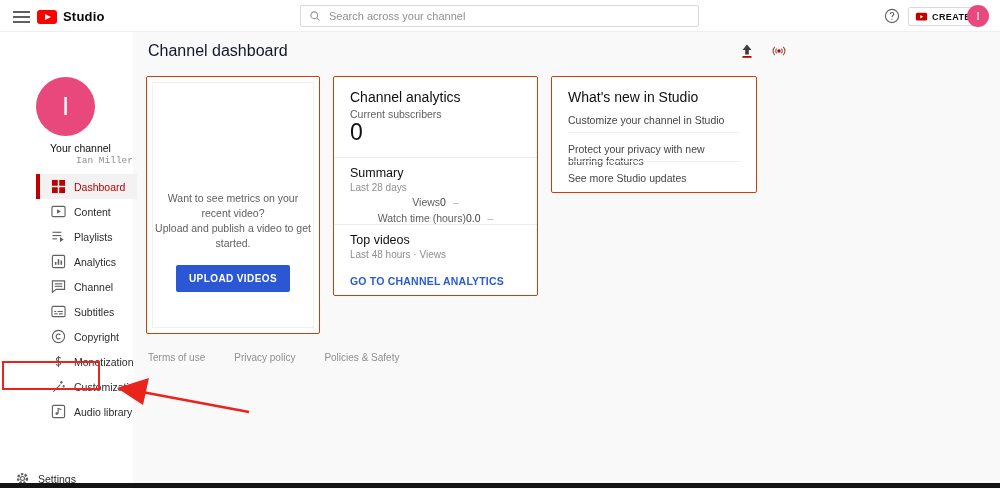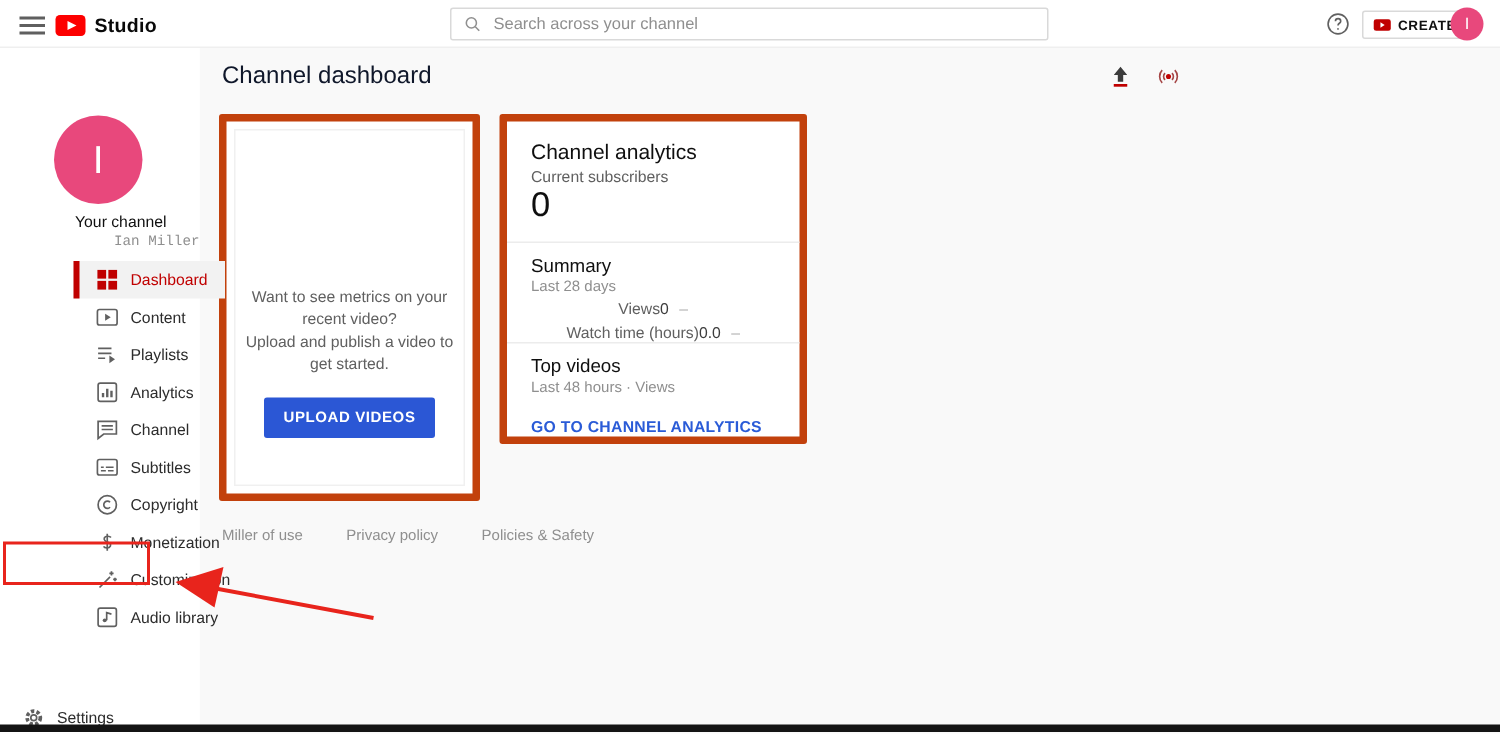--- a/index.html
+++ b/index.html
@@ -24,37 +24,37 @@
   .help-btn { position:absolute; left:884px; top:8px; width:16px; height:16px; cursor:pointer; }
   .create-btn { position:absolute; left:908px; top:7px; height:19px; padding:0 6px; border:1px solid #d9d9d9; border-radius:2px; background:#fff; display:flex; align-items:center; gap:4px; cursor:pointer; }
   .create-btn svg { width:13px; height:13px; }
   .create-label { font-size:9px; font-weight:600; letter-spacing:0.4px; color:#0f0f0f; }
   .avatar-top { position:absolute; left:967px; top:5px; width:22px; height:22px; border-radius:50%; background:#e8487c; color:#fff; font-size:11px; display:flex; align-items:center; justify-content:center; cursor:pointer; }
   
   .sidebar { position:absolute; top:32px; left:0; width:133px; bottom:0; background:#fff; z-index:5; }
   .channel-avatar { position:absolute; top:45px; left:36px; width:59px; height:59px; border-radius:50%; background:#e8487c; color:#fff; font-size:26px; display:flex; align-items:center; justify-content:center; cursor:pointer; }
   .channel-label { position:absolute; top:110px; width:100%; text-align:center; font-size:10.5px; color:#0f0f0f;padding-left:28px; }
   .channel-name { position:absolute; top:123px; width:100%; text-align:right; font-size:9.5px; color:#8f8f8f;font-family:Liberation Mono, monospace; }
-  .nav { position:absolute; top:142px; left:17px; width:100%;padding-left:32px; }
+  .nav { position:absolute; top:142px; left:4px; width:100%;padding-left:32px; }
   .nav-footer { position:absolute; top:434px; left:0; width:100%; }
   .nav-item { height:25px; display:flex; align-items:center; border-left:4px solid transparent; padding-left:11px; cursor:pointer; }
   .nav-item .icon { width:15px; height:15px; margin-right:8px; color:#606060; display:flex; }
   .nav-item .icon svg { width:15px; height:15px; stroke-width:1.2; }
   .nav-item .label { font-size:10.5px; color:#2c2c2c; }
   .nav-item.active { border-left-color:#c00000; background:#f2f2f2; }
   .nav-item.active .icon { color:#c00000; }
   .nav-item.active .label { color:#c00000; font-weight:500; }
   
   .main { position:absolute; left:133px; top:32px; right:0; bottom:0; background:#f9f9f9; }
   .page-title { position:absolute; left:15px; top:10px; font-size:16px; font-weight:500; color:#0f172a; }
   .hdr-icon { position:absolute; top:11px; width:16px; height:16px; cursor:pointer; }
   .hdr-upload { left:606px; }
   .hdr-live { left:638px; }
   .cards { position:absolute; left:13px; top:44px; display:flex; gap:13px; align-items:flex-start; }
-  .card { background:#fff; border:5px solid #c2410c; border-radius:2px; }
+  .card { background:#fff; border:1px solid #c2410c; border-radius:2px; }
   .card-upload { width:174px; height:258px; padding:5px; }
   .card-upload-inner { border:1px solid #f0f0f0; height:100%; display:flex; flex-direction:column; align-items:center; justify-content:center; padding-top:72px; text-align:center; }
   .upload-text { font-size:10.5px; color:#606060; line-height:15px; }
   .upload-btn { margin-top:14px; background:#2b57d5; color:#fff; font-size:10px; font-weight:700; letter-spacing:0.4px; padding:8px 13px; border:none; border-radius:2px; cursor:pointer; font-family:"Liberation Sans",sans-serif; }
   .card-analytics { width:205px; height:220px; position:relative; }
   .ca-title { position:absolute; top:12px; left:16px; font-size:14px; font-weight:500; }
   .ca-sub-label { position:absolute; top:31px; left:16px; font-size:10.5px; color:#606060; }
   .ca-sub-value { position:absolute; top:42px; left:16px; font-size:23px; color:#0f0f0f; }
   .divider { position:absolute; left:0; right:0; border-top:1px solid #ececec; }
   .d1 { top:80px; } .d2 { top:147px; }
@@ -280,24 +280,32 @@
       <div class="ca-row" style="top:135px">
         <span>Watch time (hours)</span>
         <span><span class="val">0.0</span><span class="trend">–</span></span>
       </div>
       <div class="divider d2"></div>
       <div class="ca-sec-title" style="top:156px">Top videos</div>
       <div class="ca-sec-sub" style="top:172px">Last 48 hours · Views</div>
       <div class="ca-link">GO TO CHANNEL ANALYTICS</div>
     </div>
 
+    <div class="card card-whatsnew">
+      <div class="wn-title">What's new in Studio</div>
+      <div class="wn-item" style="top:37px">Customize your channel in Studio</div>
+      <div class="wn-div" style="top:55px"></div>
+      <div class="wn-item" style="top:66px">Protect your privacy with new blurring features</div>
+      <div class="wn-div" style="top:84px"></div>
+      <div class="wn-item" style="top:95px">See more Studio updates</div>
+    </div>
   </div>
 
   <div class="footer-links">
-    <span>Miller of use</span>
+    <span>Terms of use</span>
     <span>Privacy policy</span>
     <span>Policies &amp; Safety</span>
   </div>
 </div>
 
 <div class="annotation-box"></div>
 <svg class="annotation-arrow" viewBox="0 0 150 48">
   <line x1="34" y1="20" x2="141" y2="40" stroke="#e8241c" stroke-width="2.6"></line>
   <polygon points="9,16 41,6 35,33" fill="#e8241c"></polygon>
 </svg>

